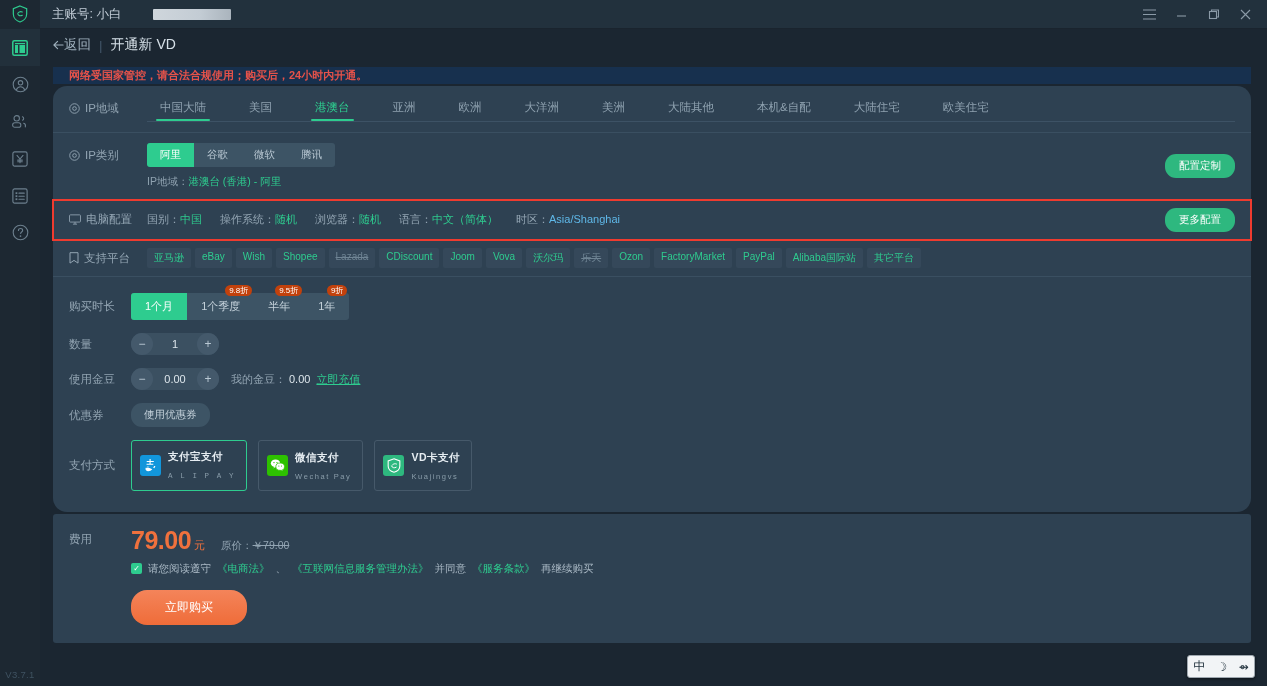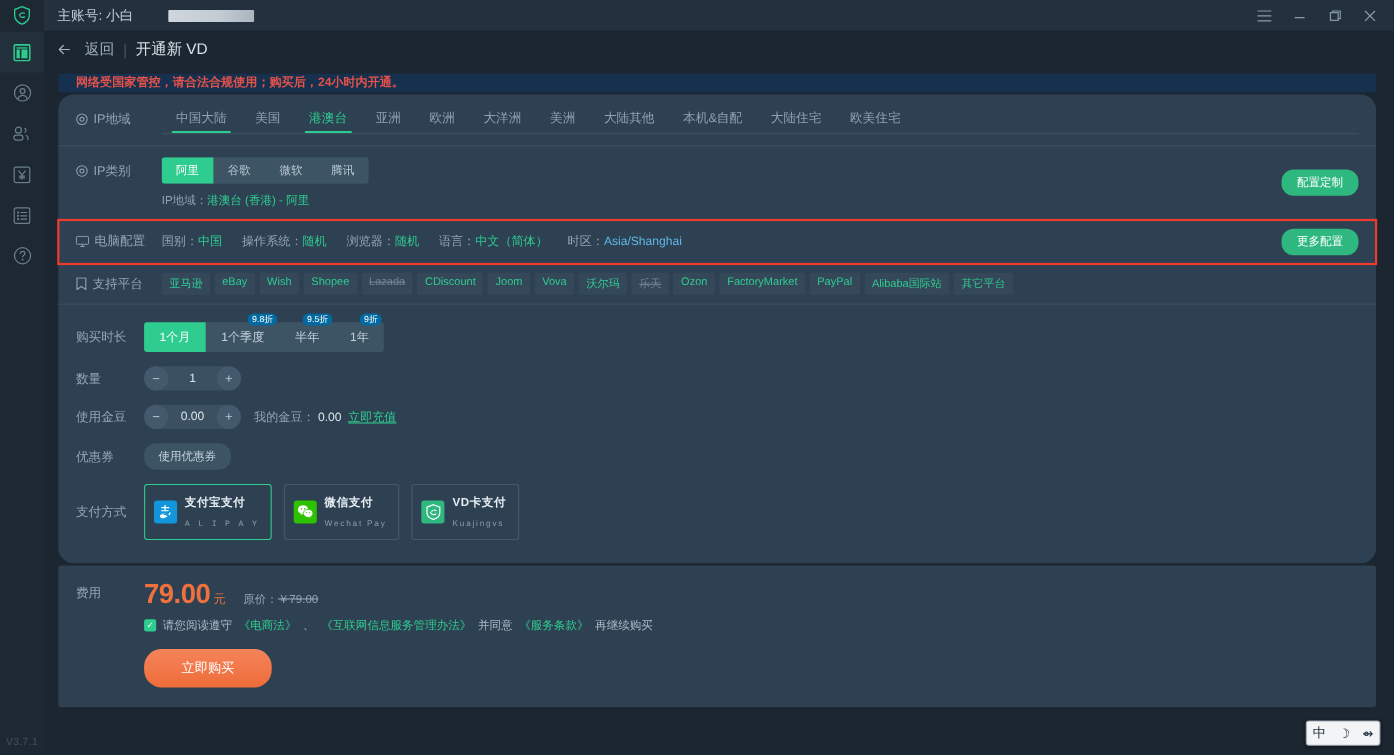--- a/index.html
+++ b/index.html
@@ -54,21 +54,21 @@
     position: absolute; bottom: 6px; left: 0; width: 40px; text-align: center;
     color: #3f5261; font-size: 9.5px; letter-spacing: .3px;
   }
 
   
   .content { flex: 1; display: flex; flex-direction: column; min-width: 0; background: #1b2631; }
   .crumb {
     height: 32px; display: flex; align-items: center; padding-left: 13px; gap: 8px;
     color: #9fb0bd; font-size: 13.5px; flex: 0 0 32px;
   }
-  .crumb .back { color: #9fb0bd; display: flex; align-items: center; gap: 13px; }
+  .crumb .back { color: #9fb0bd; display: flex; align-items: center; gap: 0; }
   .crumb .sep { color: #43566a; }
   .crumb .cur { color: #d6e0e8; font-size: 14px; }
 
   .scroll { flex: 1; padding: 6px 16px 0 13px; min-height: 0; }
 
   .banner {
     background: #17304e; color: #e4524a; font-size: 11px; font-weight: bold;
     padding: 5px 0 5px 16px; height: 17px; line-height: 7px; display: flex; align-items: center;
   }
 
@@ -81,21 +81,21 @@
     border-bottom: 1px solid #3a4f61; position: relative;
   }
   .row:last-child { border-bottom: none; }
   .row-label {
     width: 72px; flex: 0 0 72px; color: #93a5b3; font-size: 11.5px;
     display: flex; align-items: center; gap: 5px; padding-top: 15px;
   }
   .row-body { flex: 1; padding: 10px 0 10px 6px; min-width: 0; }
 
   
-  .tabs { display: flex; align-items: center; gap: 0; }
+  .tabs { display: flex; align-items: center; gap: 17px; }
   .tab {
     color: #8fa2b0; font-size: 11.5px; padding: 4px 13px 6px; position: relative; cursor: default;
   }
   .tab.active { color: #2ecc8f; }
   .tab.active::after {
     content: ""; position: absolute; left: 9px; right: 9px; bottom: 0; height: 2px;
     background: #2ecc8f; border-radius: 1px;
   }
   .tab-underline { height: 1px; background: #3d5265; margin: 0 0 0 0; }
 
@@ -140,21 +140,21 @@
   .order { padding: 16px 16px 8px; }
   .orow { display: flex; align-items: center; margin-bottom: 13px; }
   .olabel { width: 62px; flex: 0 0 62px; color: #93a5b3; font-size: 11.5px; }
 
   .durseg { display: inline-flex; background: #3d5465; border-radius: 3px; position: relative; }
   .durseg .d {
     padding: 6px 14px; font-size: 11px; color: #c5d2db; position: relative; cursor: default;
   }
   .durseg .d.active { background: #2ecc8f; color: #fff; border-radius: 3px 0 0 3px; }
   .badge {
-    position: absolute; top: -8px; right: 2px; background: #0369a1; color: #fff;
+    position: absolute; top: -8px; right: 2px; background: #c2410c; color: #fff;
     font-size: 8px; line-height: 11px; padding: 0 4px; border-radius: 7px; white-space: nowrap;
   }
 
   .stepper { display: inline-flex; align-items: center; background: #3b5061; border-radius: 12px; }
   .stepper .sb {
     width: 22px; height: 22px; border-radius: 50%; background: #44596b; color: #b9c8d3;
     display: flex; align-items: center; justify-content: center; font-size: 12px; cursor: default;
   }
   .stepper .sv { min-width: 44px; text-align: center; color: #dde6ec; font-size: 11px; }
 

